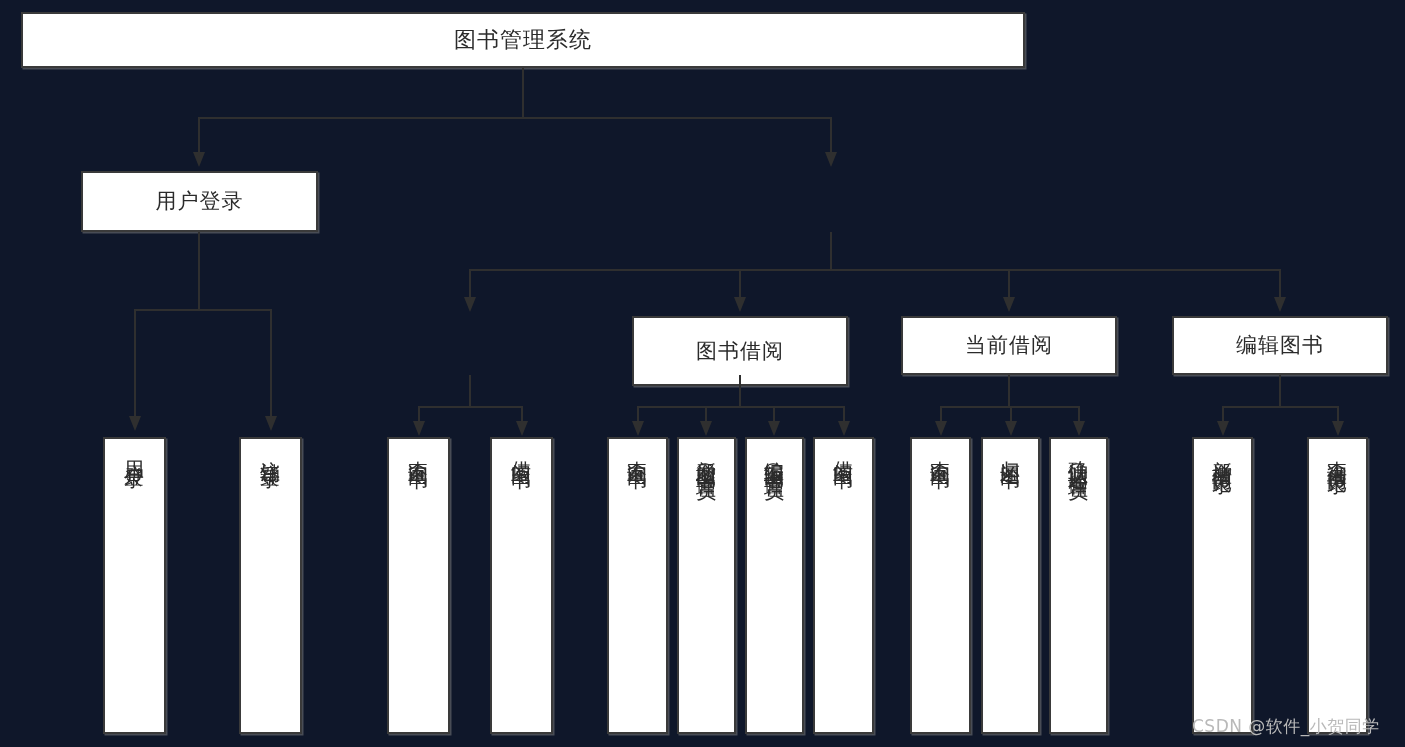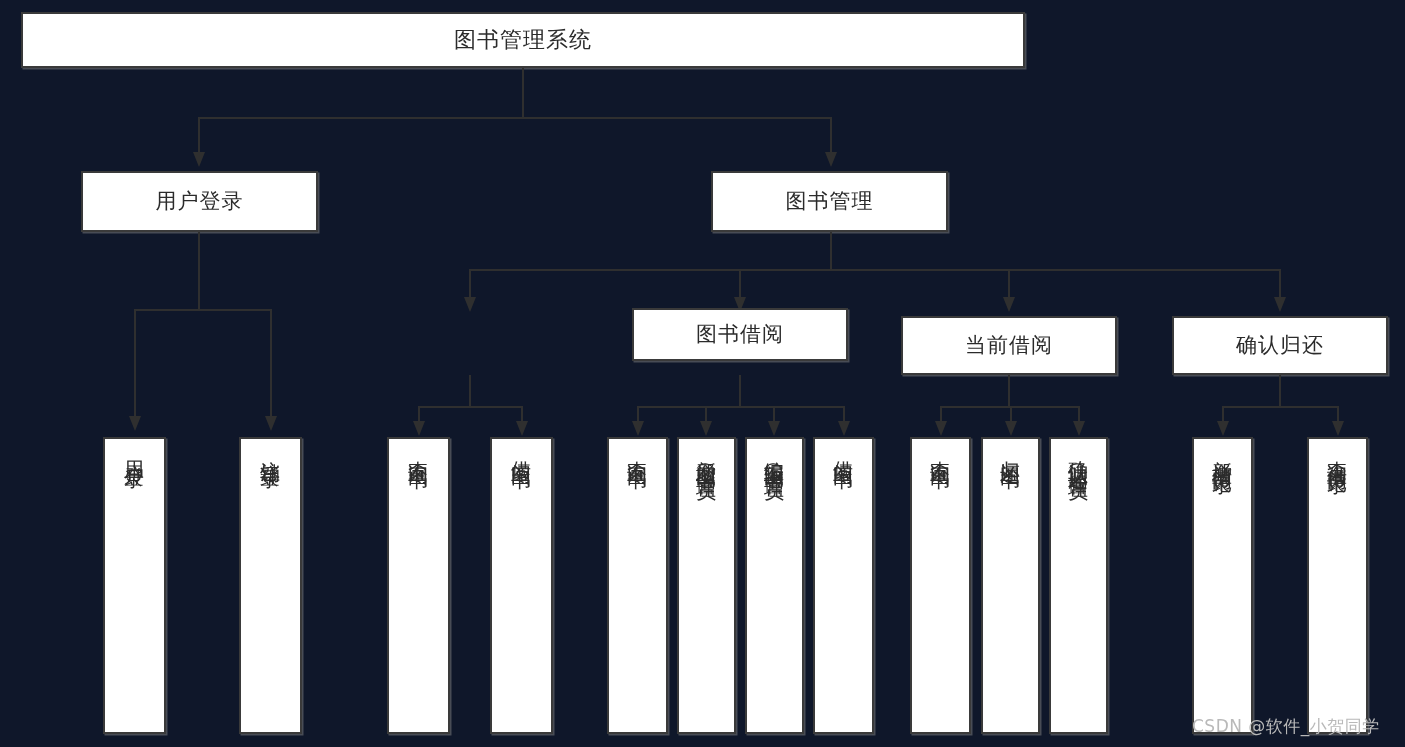--- a/index.html
+++ b/index.html
@@ -94,51 +94,48 @@
   <div class="edge v" style="left:522px; top:68px; height:49px;"></div>
 
   <div class="edge h" style="left:198px; top:117px; width:633px;"></div>
   <div class="edge v" style="left:198px; top:117px; height:38px;"></div>
   <div class="arrow" style="left:193px; top:152px;"></div>
   <div class="edge v" style="left:830px; top:117px; height:38px;"></div>
   <div class="arrow" style="left:825px; top:152px;"></div>
 
   <div class="node" style="left:81px; top:171px; width:237px; height:61px;">
     <span class="node-label">用户登录</span>
-  </div>
-  <div class="node" style="left:711px; top:171px; width:237px; height:61px;">
-    <span class="node-label">图书管理</span>
   </div>
 
   <div class="edge v" style="left:198px; top:232px; height:79px;"></div>
   <div class="edge h" style="left:134px; top:309px; width:136px;"></div>
   <div class="edge v" style="left:134px; top:309px; height:108px;"></div>
   <div class="arrow" style="left:129px; top:416px;"></div>
   <div class="edge v" style="left:270px; top:309px; height:108px;"></div>
   <div class="arrow" style="left:265px; top:416px;"></div>
 
   <div class="edge v" style="left:830px; top:232px; height:39px;"></div>
   <div class="edge h" style="left:469px; top:269px; width:812px;"></div>
   <div class="edge v" style="left:469px; top:269px; height:30px;"></div>
   <div class="arrow" style="left:464px; top:297px;"></div>
   <div class="edge v" style="left:739px; top:269px; height:30px;"></div>
   <div class="arrow" style="left:734px; top:297px;"></div>
   <div class="edge v" style="left:1008px; top:269px; height:30px;"></div>
   <div class="arrow" style="left:1003px; top:297px;"></div>
   <div class="edge v" style="left:1279px; top:269px; height:30px;"></div>
   <div class="arrow" style="left:1274px; top:297px;"></div>
 
-  <div class="node" style="left:632px; top:308px; width:216px; height:53px;">
+  <div class="node" style="left:632px; top:316px; width:216px; height:70px;">
     <span class="node-label">图书借阅</span>
   </div>
   <div class="node" style="left:901px; top:316px; width:216px; height:59px;">
     <span class="node-label">当前借阅</span>
   </div>
   <div class="node" style="left:1172px; top:316px; width:216px; height:59px;">
-    <span class="node-label">确认归还</span>
+    <span class="node-label">编辑图书</span>
   </div>
 
   <div class="edge v" style="left:469px; top:375px; height:33px;"></div>
   <div class="edge h" style="left:418px; top:406px; width:103px;"></div>
   <div class="edge v" style="left:418px; top:406px; height:18px;"></div>
   <div class="arrow" style="left:413px; top:421px;"></div>
   <div class="edge v" style="left:521px; top:406px; height:18px;"></div>
   <div class="arrow" style="left:516px; top:421px;"></div>
 
   <div class="edge v" style="left:739px; top:375px; height:33px;"></div>

